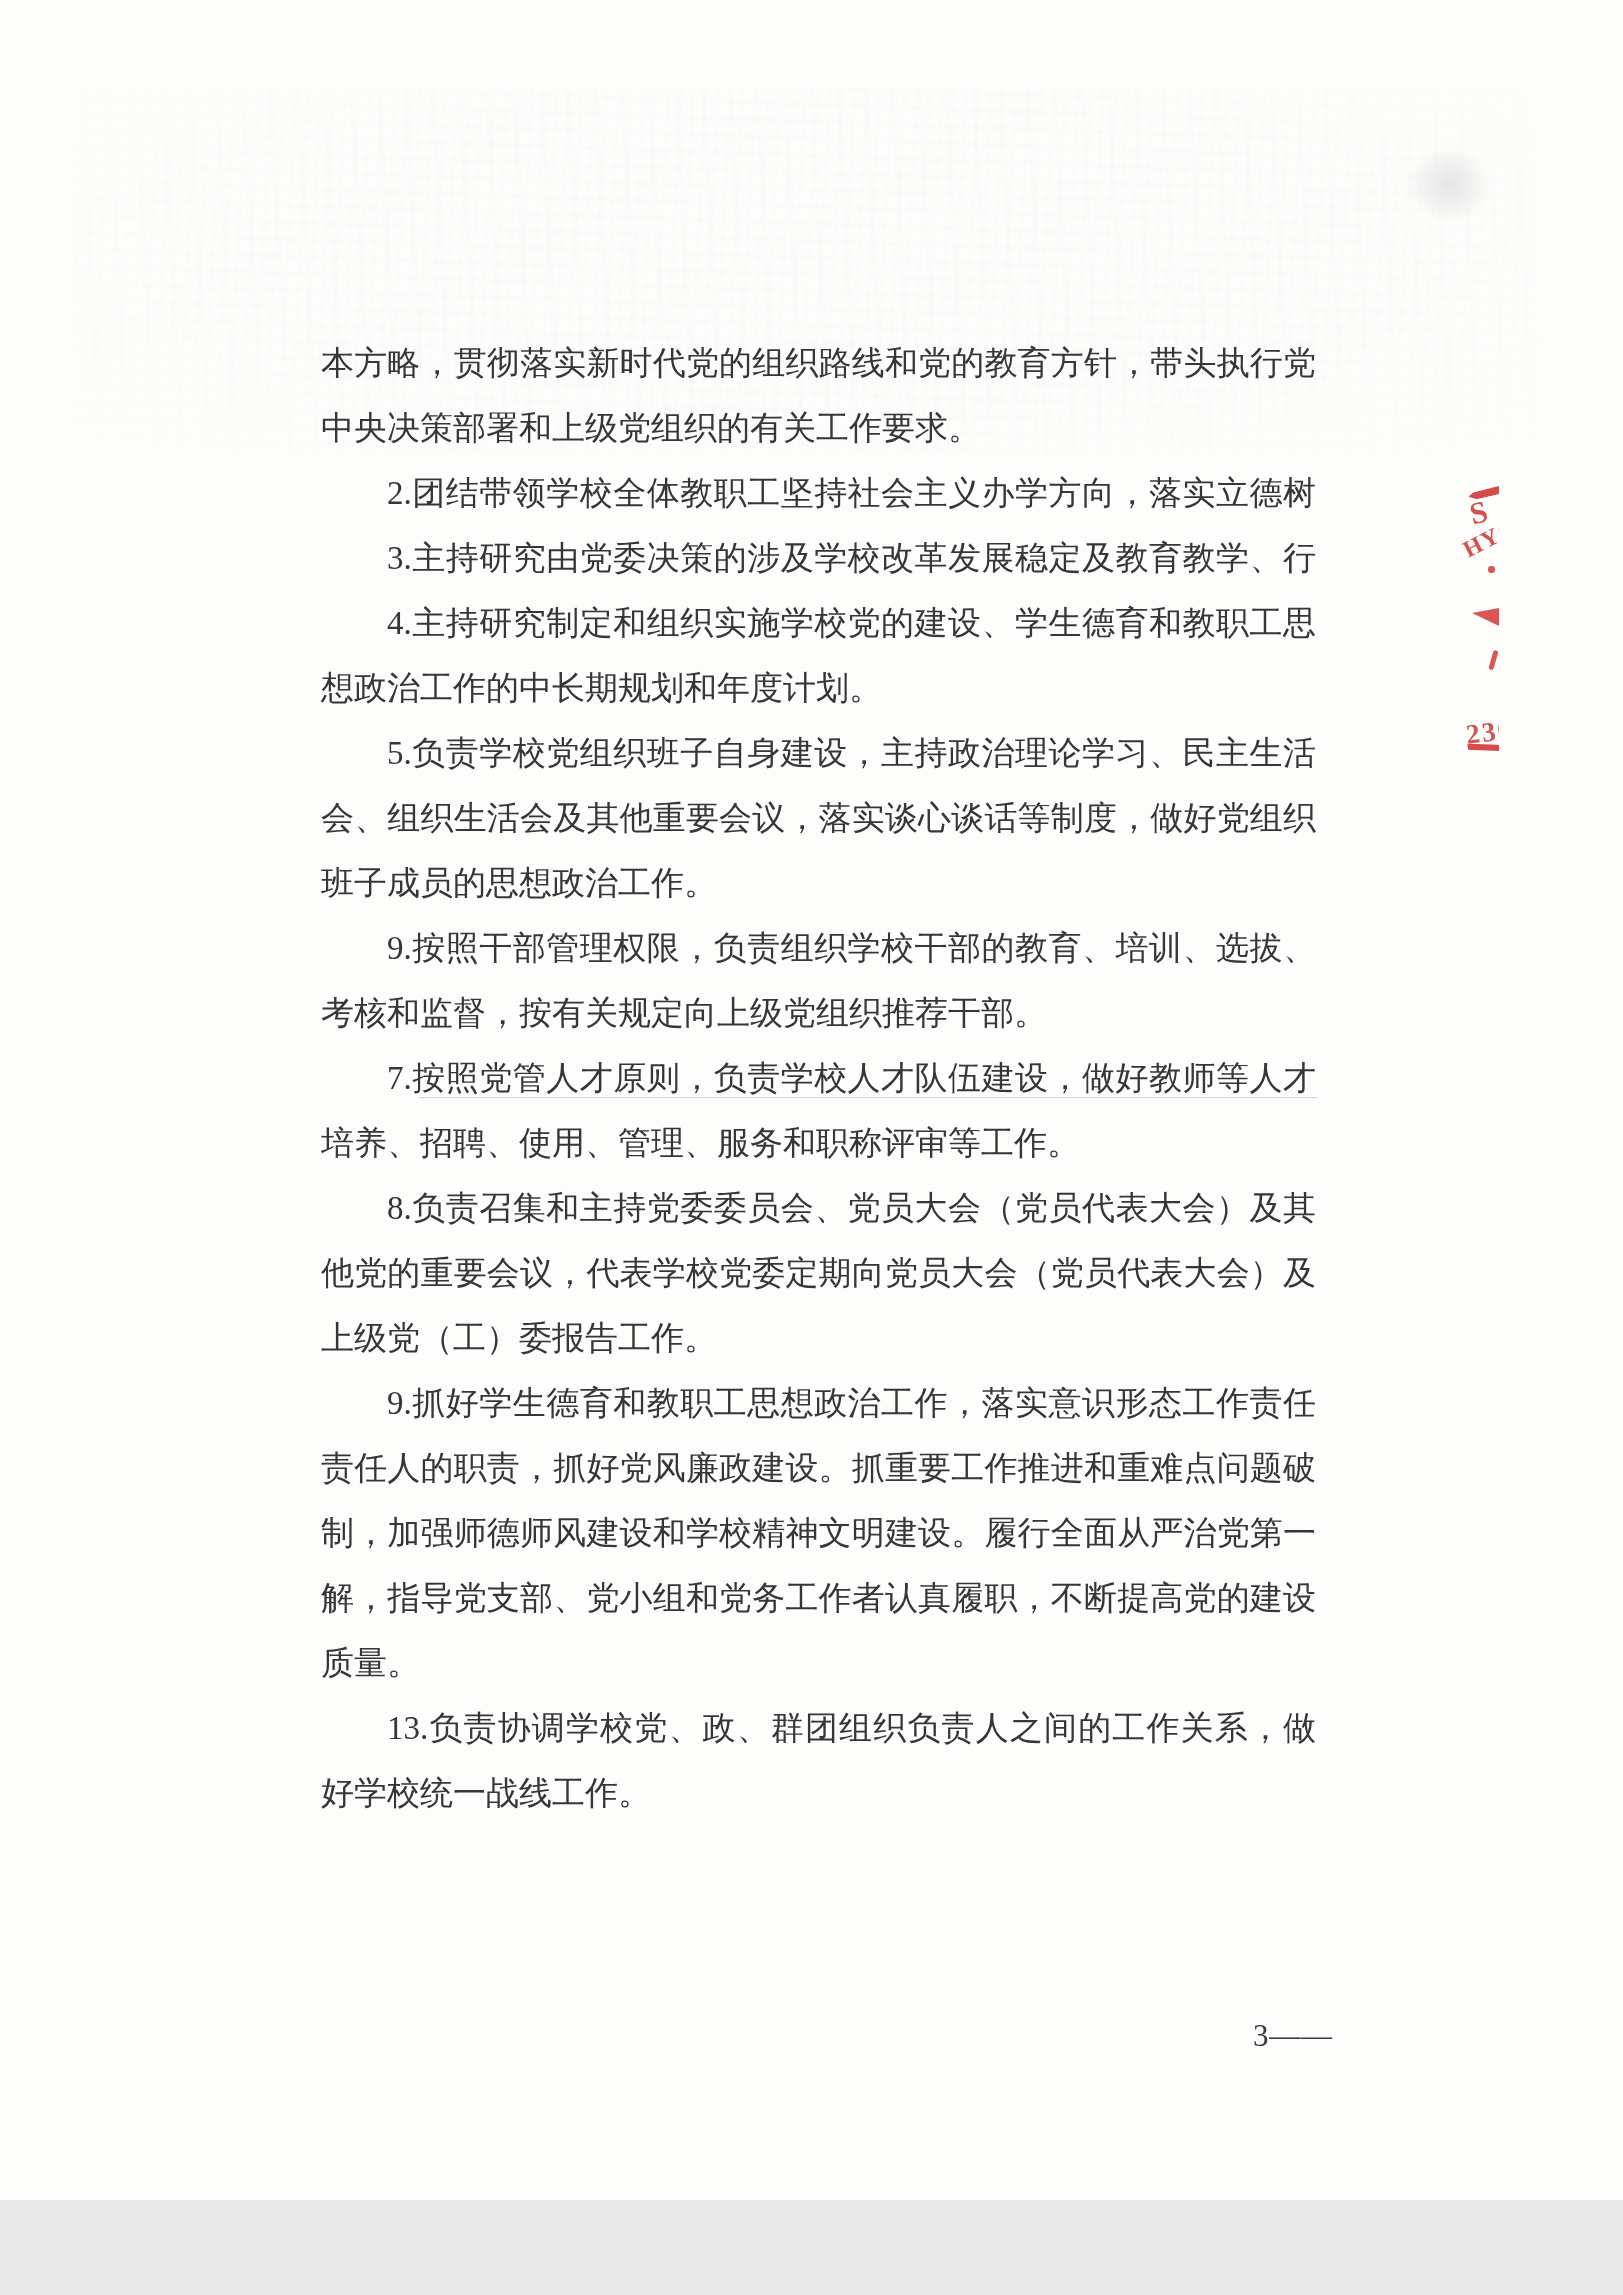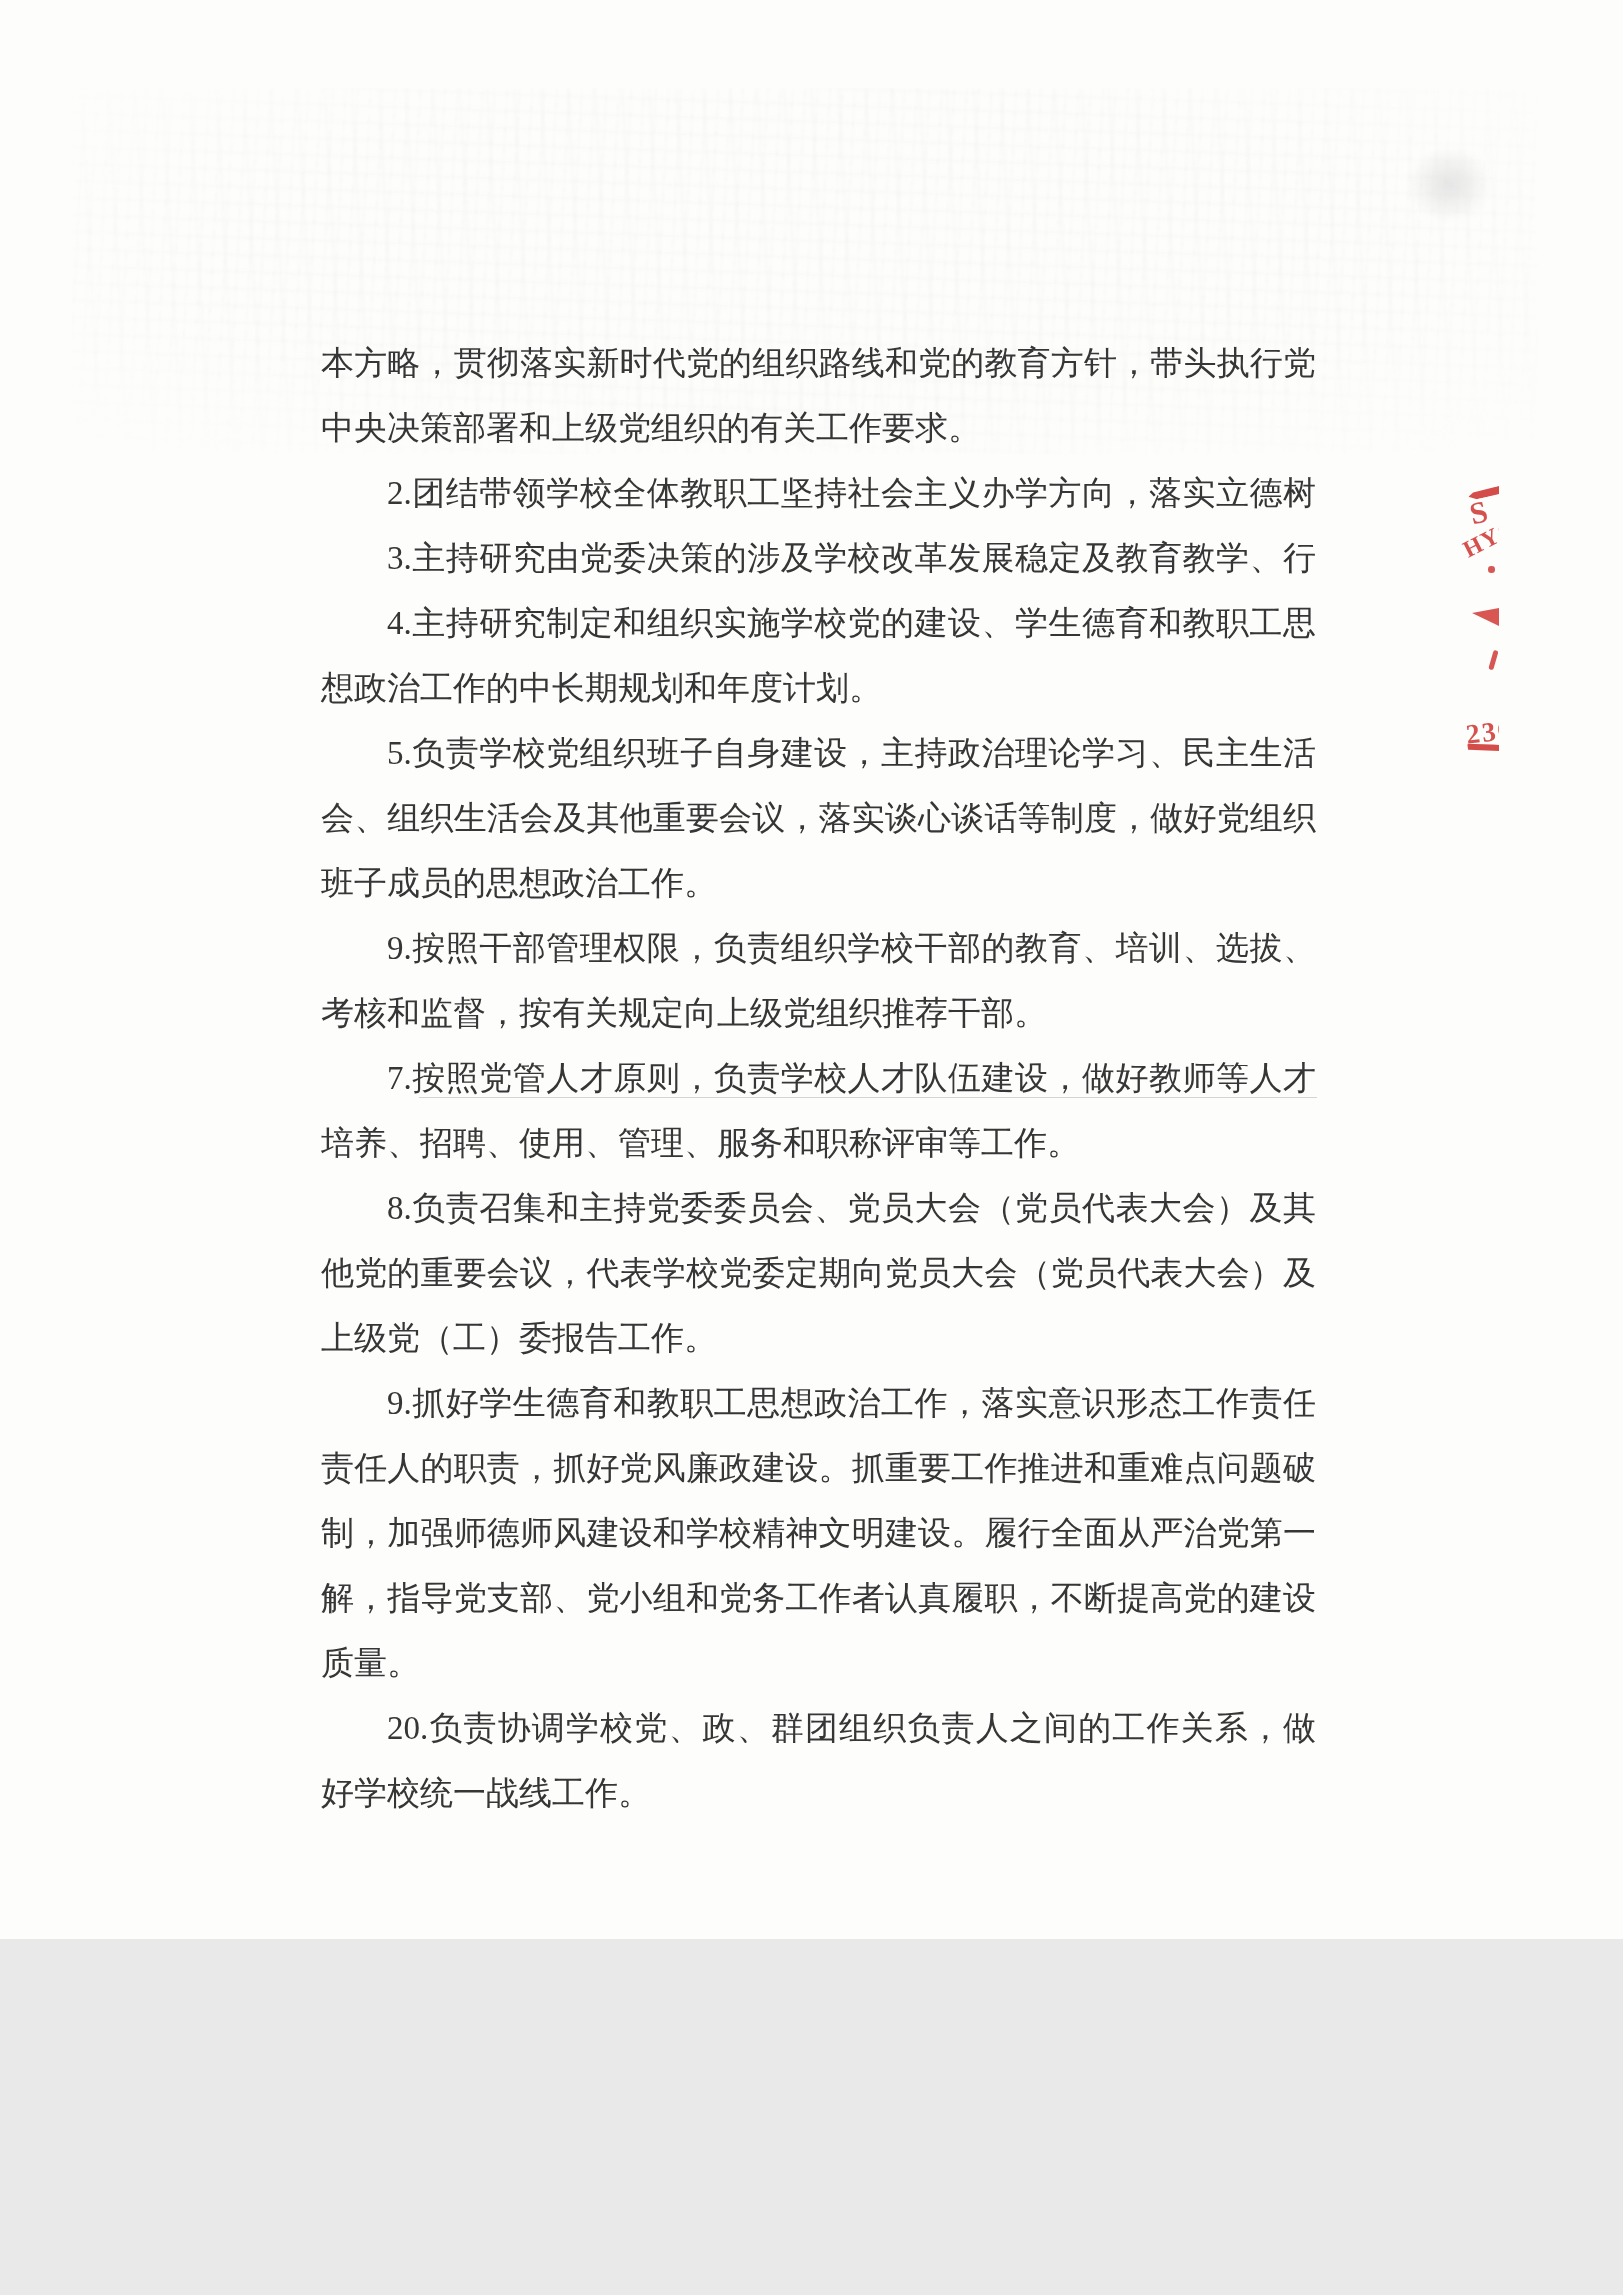--- a/index.html
+++ b/index.html
@@ -1,18 +1,18 @@
 <!DOCTYPE html>
 <html style="font-size:10.5px"><head>
 <meta charset="utf-8">
 <style>
   html,body{margin:0;padding:0;background:#e9e9e9;}
   .paper{
     position:relative;
-    width:1623px;height:1939px;
+    width:1623px;height:2200px;
     background:#fdfdfc;
     overflow:hidden;
     font-family:"Liberation Serif","DejaVu Serif",serif;
   }
   
   .bleed{
     position:absolute;left:72px;top:88px;width:1466px;height:366px;
     background:
       repeating-linear-gradient(93deg, rgba(203,203,203,.22) 0 1.3px, rgba(255,255,255,0) 1.3px 12.4px),
       repeating-linear-gradient(2deg,  rgba(208,208,208,.16) 0 2px, rgba(255,255,255,0) 2px 17px),
@@ -121,21 +121,21 @@
       <div class="line just ind">7.按照党管人才原则，负责学校人才队伍建设，做好教师等人才</div>
       <div class="line">培养、招聘、使用、管理、服务和职称评审等工作。</div>
       <div class="line just ind">8.负责召集和主持党委委员会、党员大会（党员代表大会）及其</div>
       <div class="line just">他党的重要会议，代表学校党委定期向党员大会（党员代表大会）及</div>
       <div class="line">上级党（工）委报告工作。</div>
       <div class="line just ind">9.抓好学生德育和教职工思想政治工作，落实意识形态工作责任</div>
       <div class="line just">责任人的职责，抓好党风廉政建设。抓重要工作推进和重难点问题破</div>
       <div class="line just">制，加强师德师风建设和学校精神文明建设。履行全面从严治党第一</div>
       <div class="line just">解，指导党支部、党小组和党务工作者认真履职，不断提高党的建设</div>
       <div class="line">质量。</div>
-      <div class="line just ind">20.负责协调学校党、政、群团组织负责人之间的工作关系，做</div>
+      <div class="line just ind">13.负责协调学校党、政、群团组织负责人之间的工作关系，做</div>
       <div class="line">好学校统一战线工作。</div>
     </div>
 
   <div class="artifact"></div>
 
   <div class="stamp">
     <div class="stamp-stroke-top"></div>
     <div class="stamp-s">S</div>
     <div class="stamp-hyc">HYC</div>
     <div class="stamp-dot"></div>

